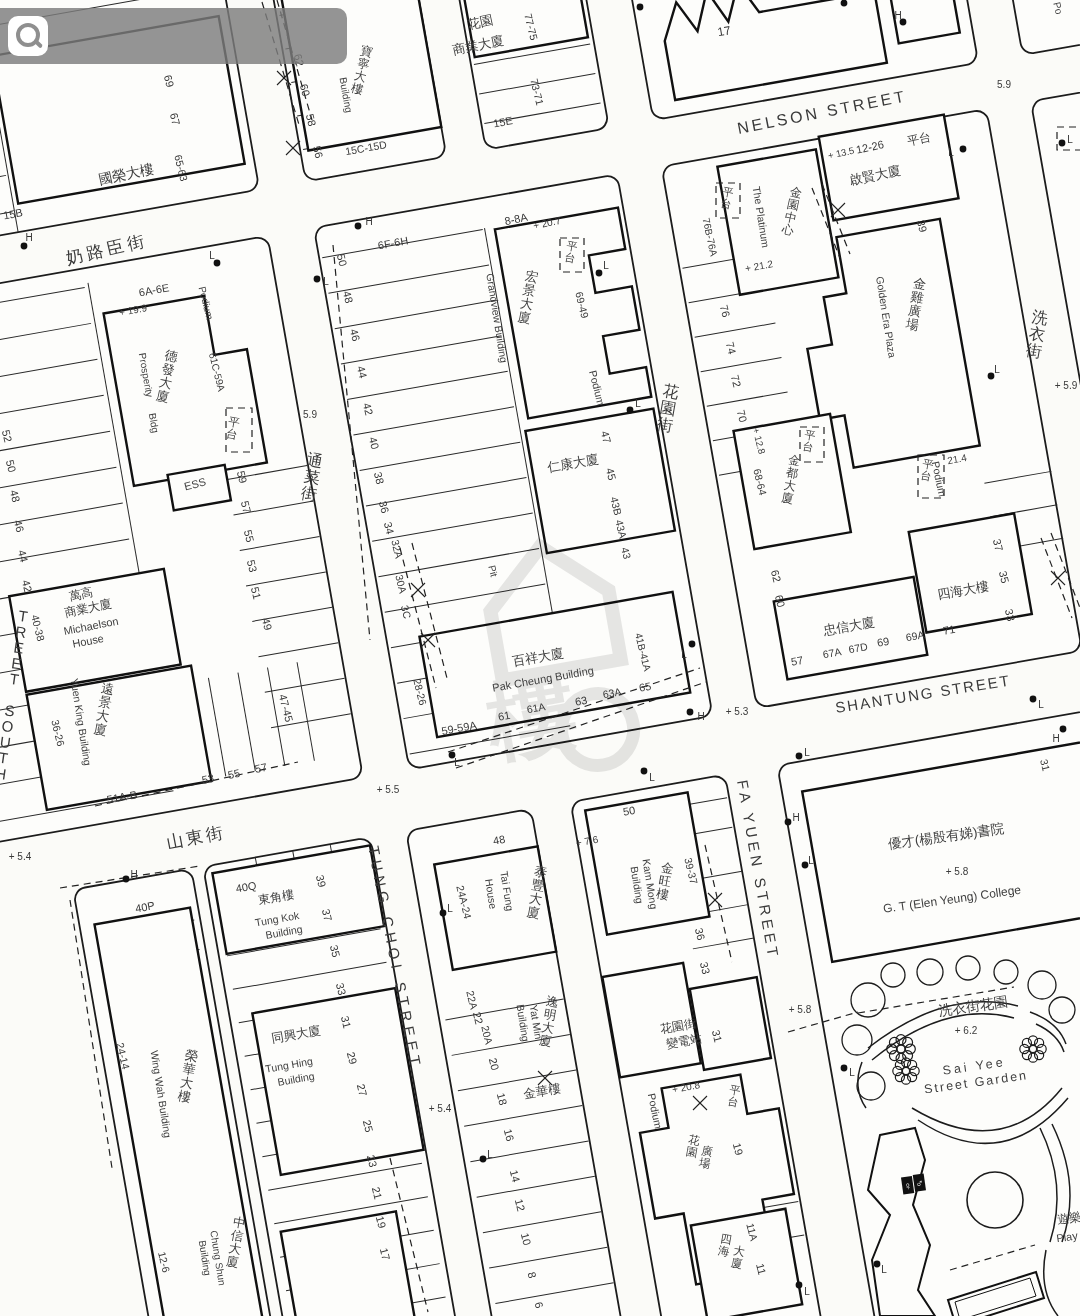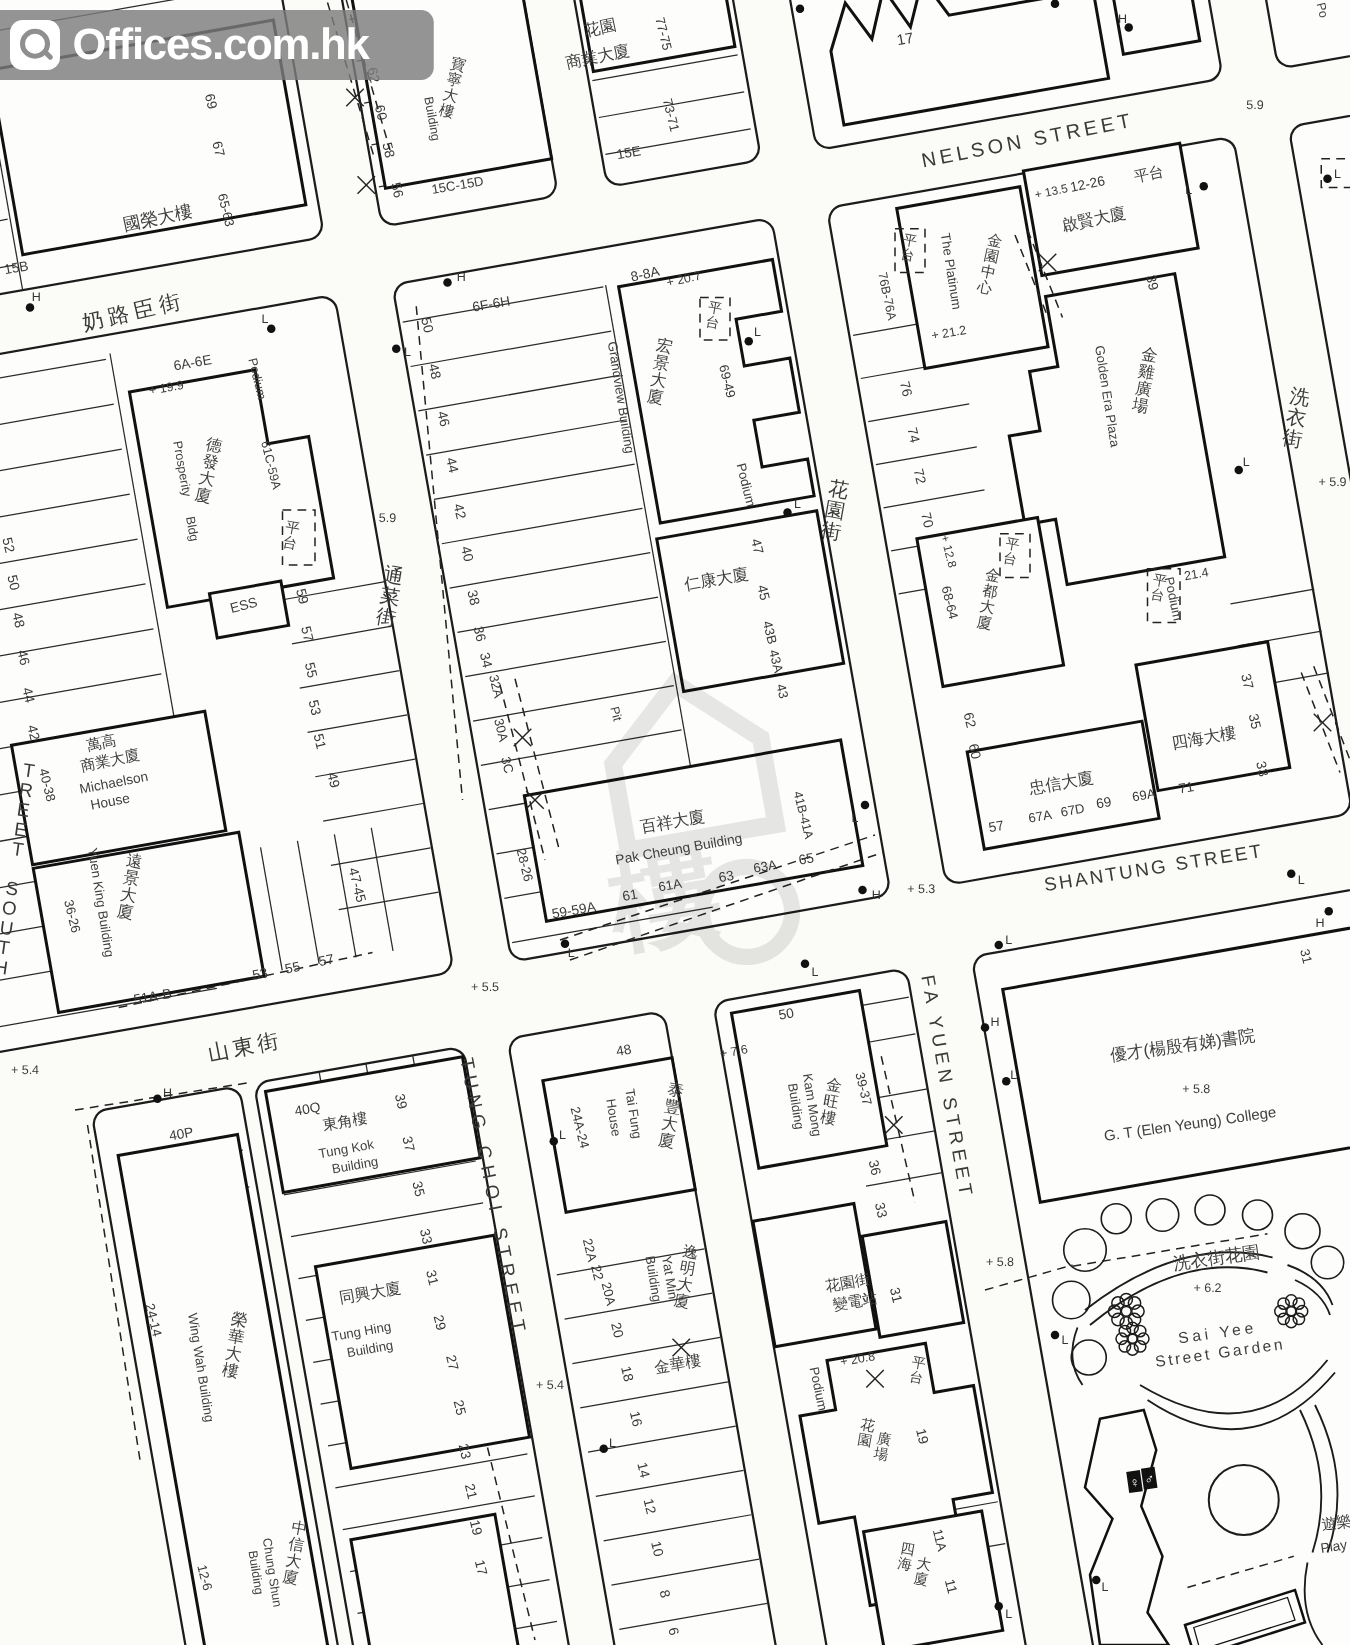--- a/index.html
+++ b/index.html
@@ -608,15 +608,14 @@
         <circle cx="844" cy="3" r="3.4" fill="#111"></circle>
         <circle cx="640" cy="7" r="3.4" fill="#111"></circle>
       </g>
     </svg>
 
   <div class="logo-bar">
     <div class="logo-icon">
       <span class="lens"></span>
       <span class="handle"></span>
     </div>
-    <span class="logo-text">Offices.com.hk</span>
   </div>
 </div>
 
 </body></html>

